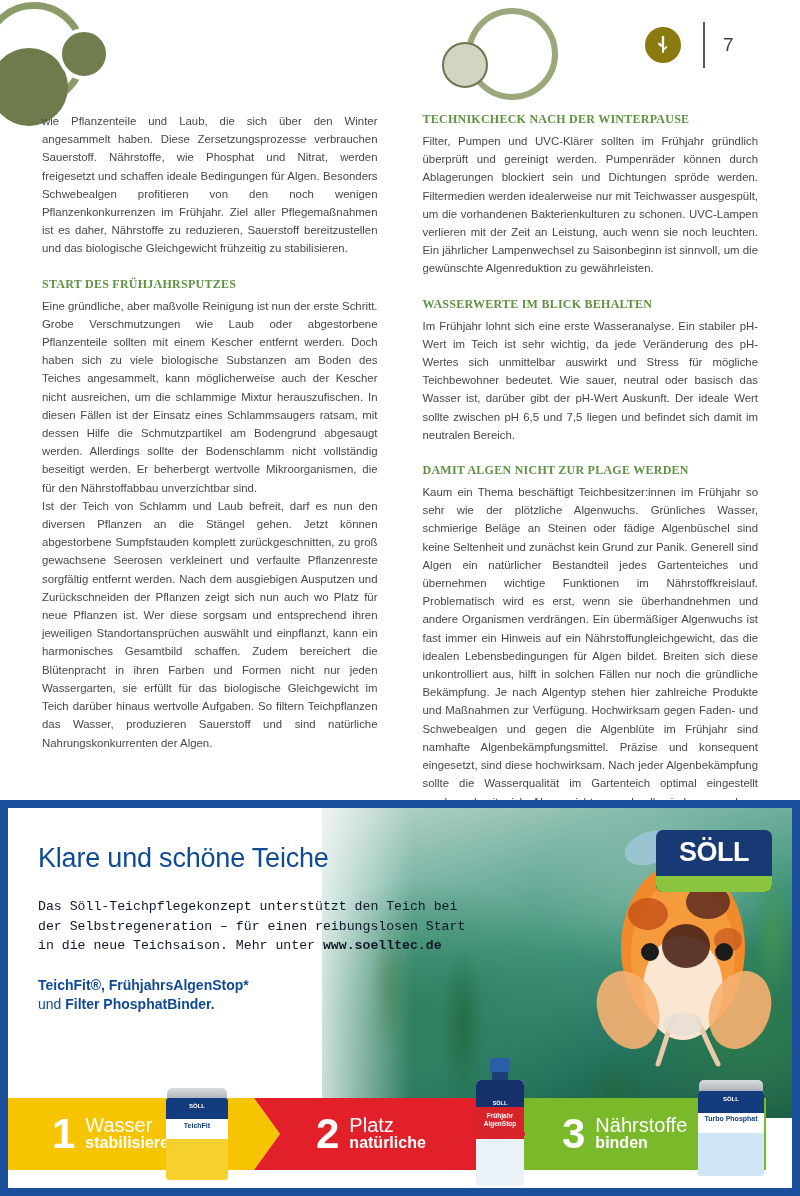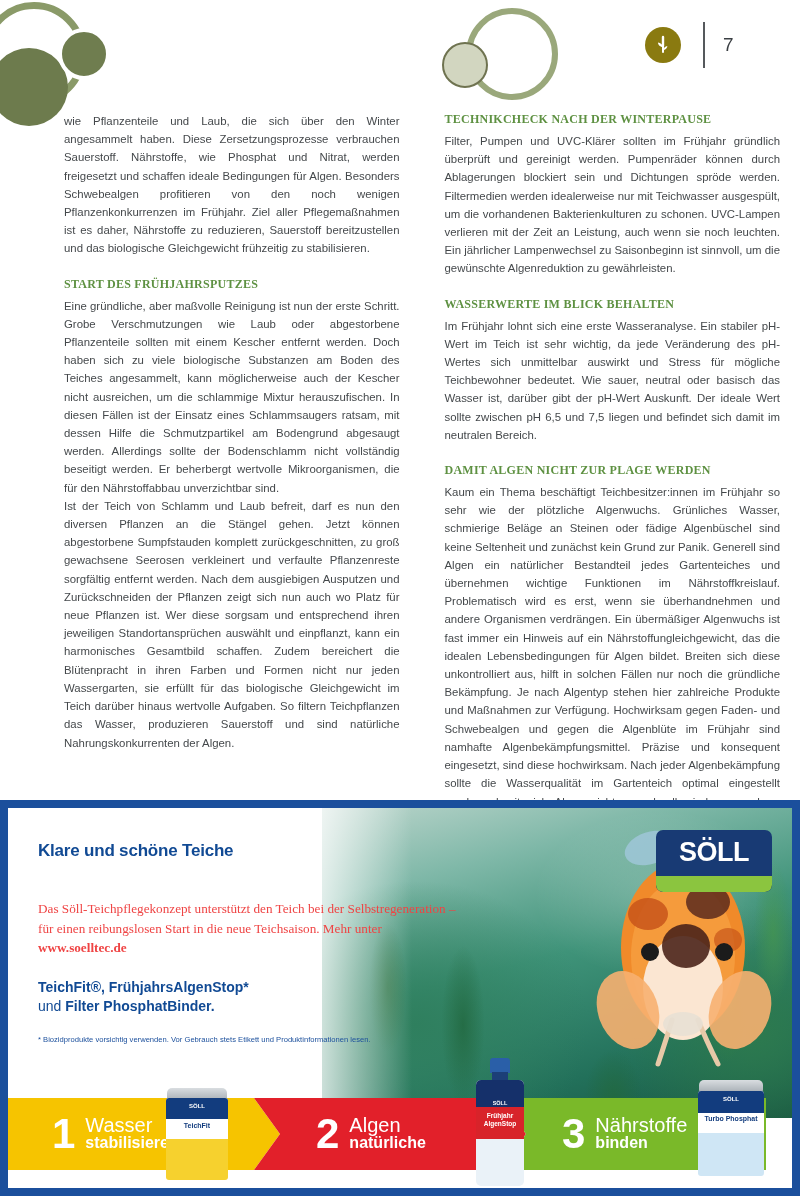--- a/index.html
+++ b/index.html
@@ -47,21 +47,21 @@
   .leaf-badge {
     width: 36px; height: 36px; border-radius: 50%;
     background: #8a7a10; position: relative;
     display: flex; align-items: center; justify-content: center;
   }
   .leaf-badge svg { display: block; }
   .page-divider { width: 2px; height: 46px; background: #55595c; margin: 0 18px 0 22px; }
   .page-number { font-size: 19px; color: #3a3f43; font-family: "Liberation Sans", sans-serif; }
 
   
-  .article { position: absolute; top: 112px; left: 42px; width: 716px; display: flex; gap: 45px; margin-left: 22px; }
+  .article { position: absolute; top: 112px; left: 42px; width: 716px; display: flex; gap: 45px; }
   .col { width: 338px; }
 
   .sec-head {
     color: #5e9142;
     font-size: 12px;
     font-weight: bold;
     letter-spacing: 0.25px;
     margin-bottom: 5px;
     margin-top: 19px;
     font-family: Liberation Serif, serif;
@@ -133,26 +133,26 @@
   .soll-word {
     flex: 1; display: flex; align-items: center; justify-content: center;
     color: #ffffff; font-size: 27px; font-weight: bold; letter-spacing: -0.5px;
     font-family: "Liberation Sans", sans-serif; padding-bottom: 2px;
   }
   .soll-band { height: 16px; background: #8bc53f; border-radius: 0 0 7px 7px; }
 
   
   .ad-text { position: absolute; left: 30px; top: 26px; width: 430px; z-index: 6; }
   .ad-headline {
-    color: #114a94; font-size: 17px; font-weight: bold; line-height: 33px;
-    letter-spacing: -0.2px; font-family: "Liberation Sans", sans-serif;
+    color: #114a94; font-size: 27px; font-weight: normal; line-height: 33px;
+    letter-spacing: -0.2px; font-family: "Liberation Sans", sans-serif; margin-top: 8px;
   }
   .ad-sub {
-    margin-top: 32px; color: #ef4444; font-size: 13.2px; line-height: 19.5px;
-    font-family: Liberation Serif, serif;
+    margin-top: 22px; color: #0f172a; font-size: 13.2px; line-height: 19.5px;
+    font-family: Liberation Mono, monospace;
   }
   .ad-sub b { font-weight: bold; }
   .ad-products {
     margin-top: 20px; color: #114a94; font-size: 14px; line-height: 19px;
     font-weight: bold; font-family: "Liberation Sans", sans-serif;
   }
   .ad-products .light { font-weight: normal; }
   .ad-fine {
     margin-top: 18px; color: #1b4f9c; font-size: 7.6px; line-height: 11.5px;
     font-family: "Liberation Sans", sans-serif;
@@ -287,21 +287,20 @@
       <div class="ad-headline">
         <span>Klare und schöne Teiche</span><br>
       </div>
       <div class="ad-sub">
         <span>Das Söll-Teichpflegekonzept unterstützt den Teich bei der Selbstregeneration – für einen reibungslosen Start in die neue Teichsaison. Mehr unter </span><b>www.soelltec.de</b>
       </div>
       <div class="ad-products">
         <span>TeichFit®, FrühjahrsAlgenStop*</span><br>
         <span class="light">und </span><span>Filter PhosphatBinder.</span>
       </div>
-      <div class="ad-fine">* Biozidprodukte vorsichtig verwenden. Vor Gebrauch stets Etikett und Produktinformationen lesen.</div>
     </div>
 
     <div class="prod prod-teichfit">
       <div class="can">
         <div class="can-lid"></div>
         <div class="can-body">
           <div class="band-blue"></div>
           <div class="band-white"></div>
           <div class="band-yellow"></div>
           <div class="can-brand">SÖLL</div>
@@ -341,21 +340,21 @@
       <div class="step step-1">
         <div class="step-num">1</div>
         <div class="step-label">
           <span class="l1">Wasser</span>
           <span class="l2">stabilisieren</span>
         </div>
       </div>
       <div class="step step-2">
         <div class="step-num">2</div>
         <div class="step-label">
-          <span class="l1">Algen</span>
+          <span class="l1">Platz</span>
           <span class="l2">natürliche</span>
         </div>
       </div>
       <div class="step step-3">
         <div class="step-num">3</div>
         <div class="step-label">
           <span class="l1">Nährstoffe</span>
           <span class="l2">binden</span>
         </div>
       </div>

